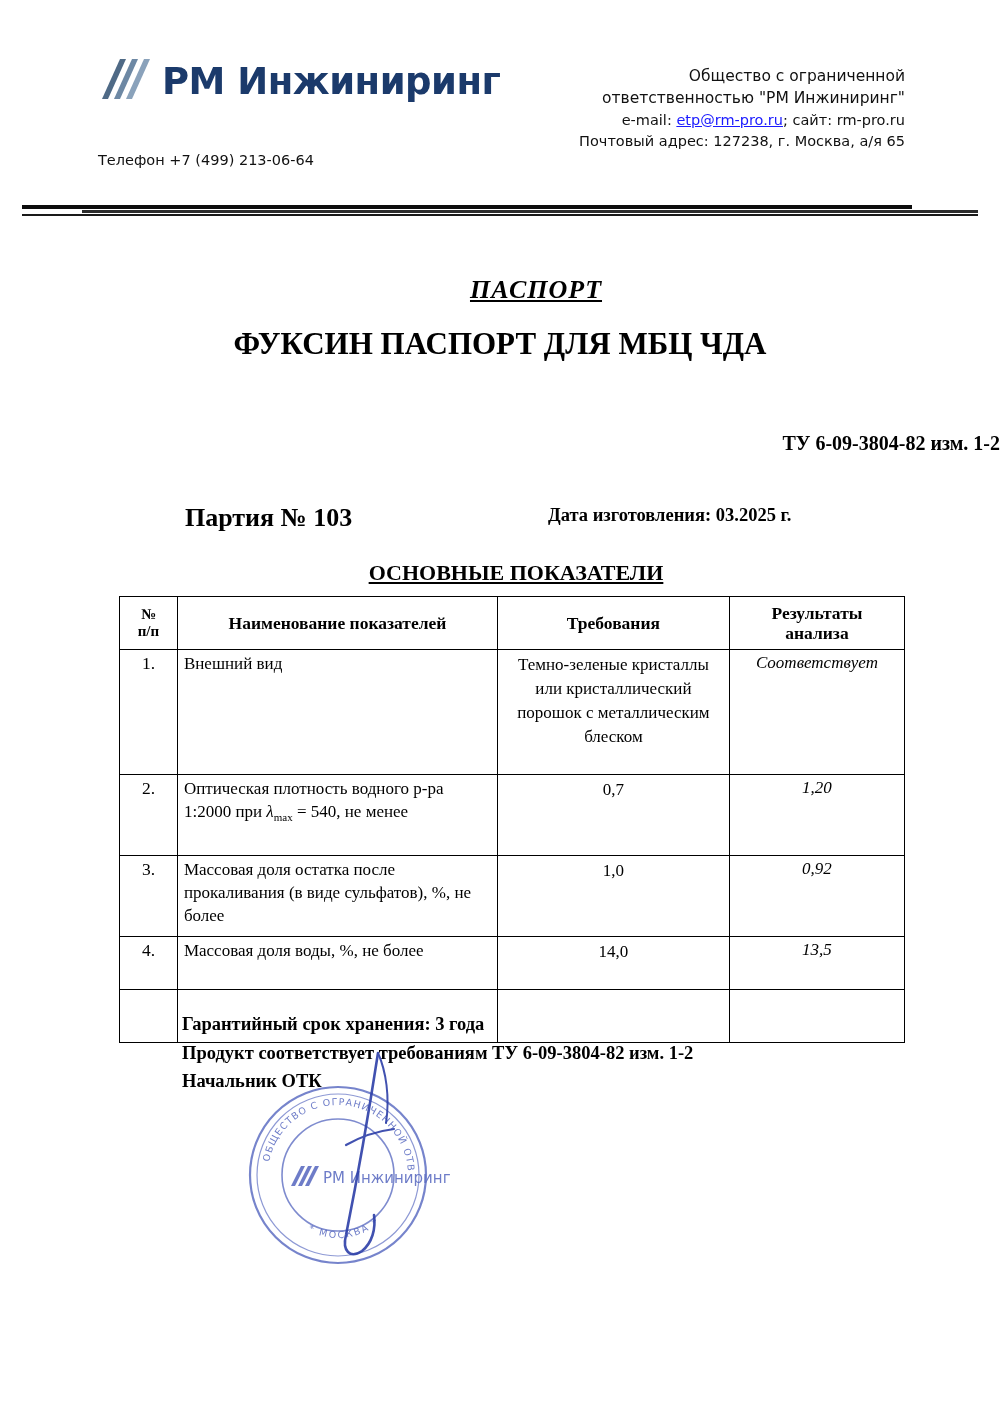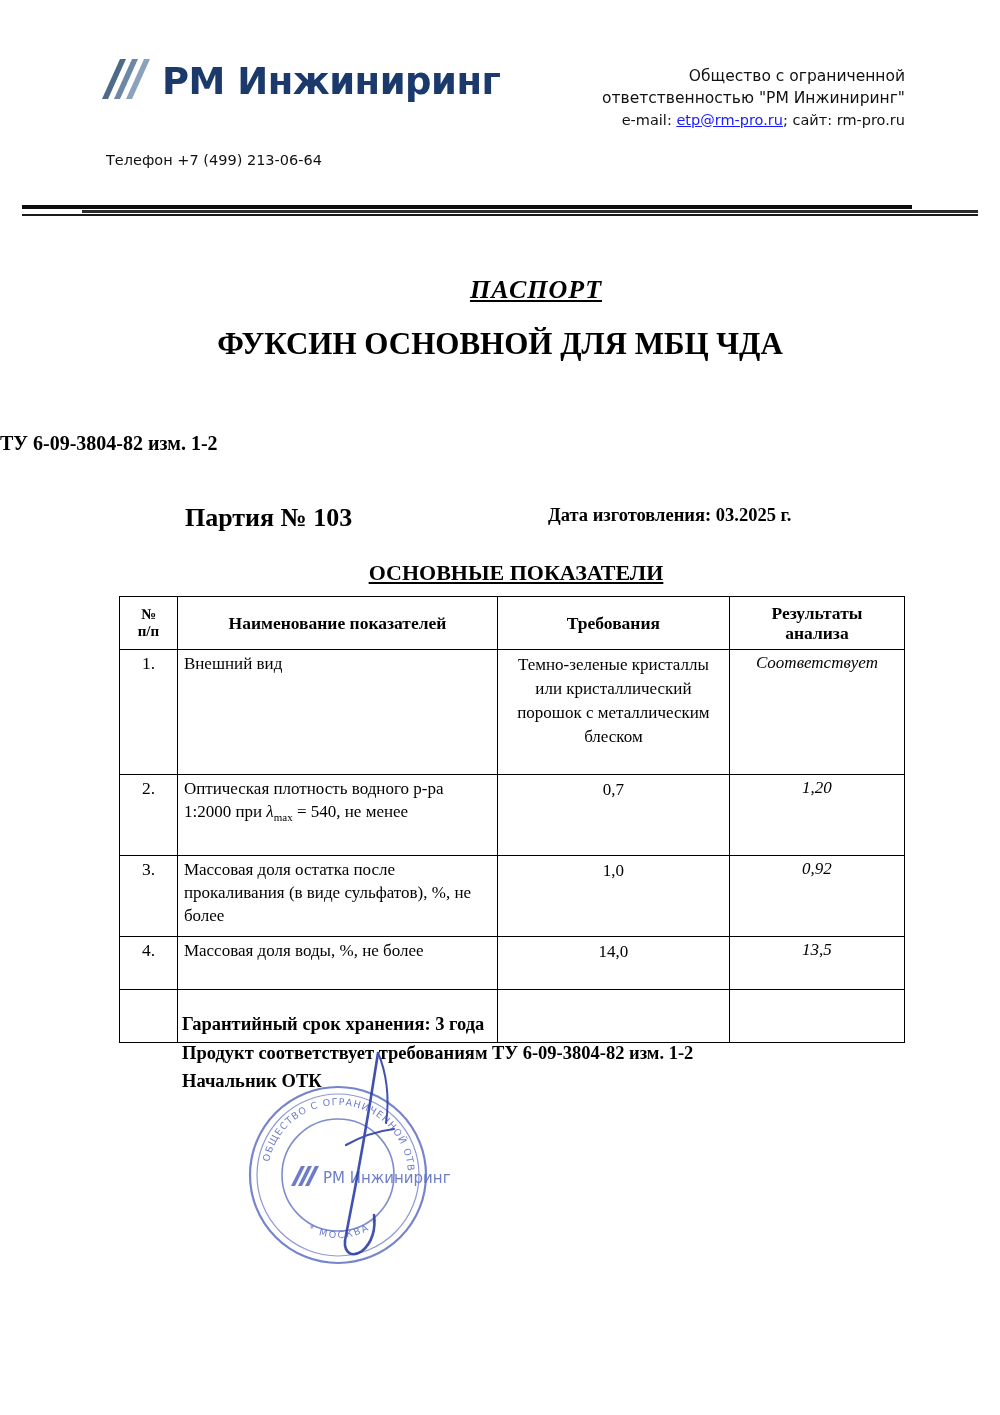--- a/index.html
+++ b/index.html
@@ -46,21 +46,20 @@
     letter-spacing: -0.5px;
     line-height: 1;
   }
   .phone {
     position: absolute;
     left: 98px;
     top: 152px;
     font-family: "DejaVu Sans", sans-serif;
     font-size: 14.5px;
     color: #111;
-    margin-left: 8px;
   }
   .company-block {
     position: absolute;
     right: 95px;
     top: 65px;
     width: 420px;
     text-align: right;
     font-family: "DejaVu Sans", sans-serif;
     font-size: 15.5px;
     line-height: 1.45;
@@ -126,21 +125,21 @@
     text-align: center;
     font-size: 31px;
     font-weight: 700;
     line-height: 1.25;
   }
   .tu-line {
     position: absolute;
     left: 0;
     top: 432px;
     width: 1000px;
-    text-align: left;
+    text-align: right;
     font-size: 20px;
     font-weight: 700;
   }
   .batch {
     position: absolute;
     left: 185px;
     top: 503px;
     font-size: 26px;
     font-weight: 700;
   }
@@ -273,31 +272,32 @@
   </div>
 
   <div class="phone">Телефон +7 (499) 213-06-64</div>
 
   <div class="company-block">
     <div>Общество с ограниченной</div>
     <div>ответственностью "РМ Инжиниринг"</div>
     <div class="line-small">
       <span>e-mail: </span><a href="#">etp@rm-pro.ru</a><span>; сайт: </span><span class="nolink">rm-pro.ru</span>
     </div>
+    <div class="line-small">Почтовый адрес: 127238, г. Москва, а/я 65</div>
   </div>
 </div>
 
 <div class="rule-wrap">
   <div class="rule-a"></div>
   <div class="rule-b"></div>
   <div class="rule-c"></div>
 </div>
 
 <div class="passport">ПАСПОРТ</div>
-<div class="product-title">ФУКСИН ОСНОВНОЙ ДЛЯ МБЦ ЧДА</div>
+<div class="product-title">ФУКСИН ПАСПОРТ ДЛЯ МБЦ ЧДА</div>
 <div class="tu-line">ТУ 6-09-3804-82 изм. 1-2</div>
 <div class="batch">Партия № 103</div>
 <div class="made-date">Дата изготовления: 03.2025 г.</div>
 <div class="section-title">ОСНОВНЫЕ ПОКАЗАТЕЛИ</div>
 
 <div class="table-wrap">
   <table class="main">
     <thead>
       <tr>
         <th class="col-num">

